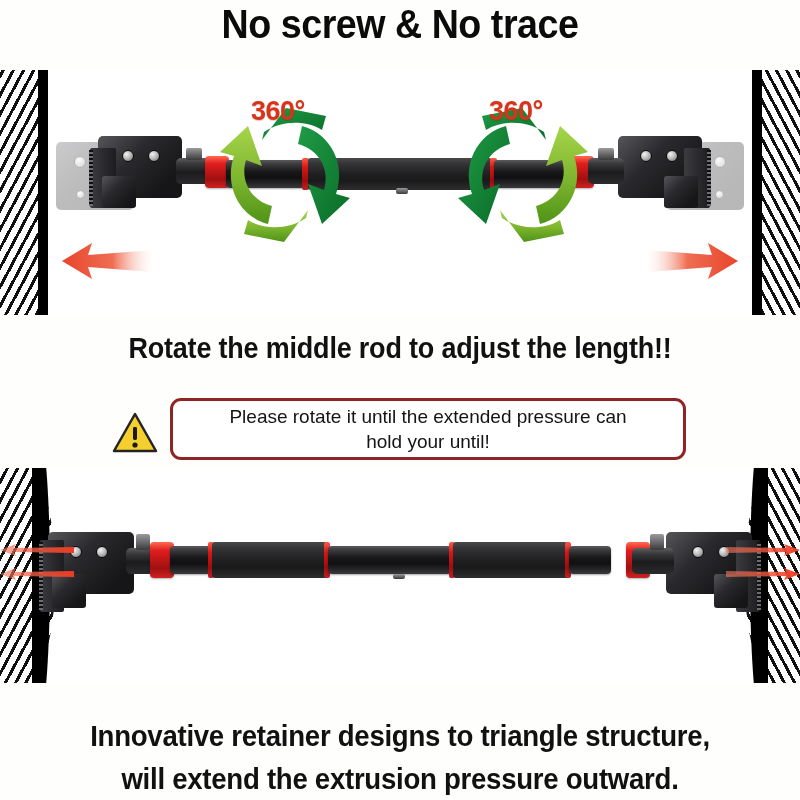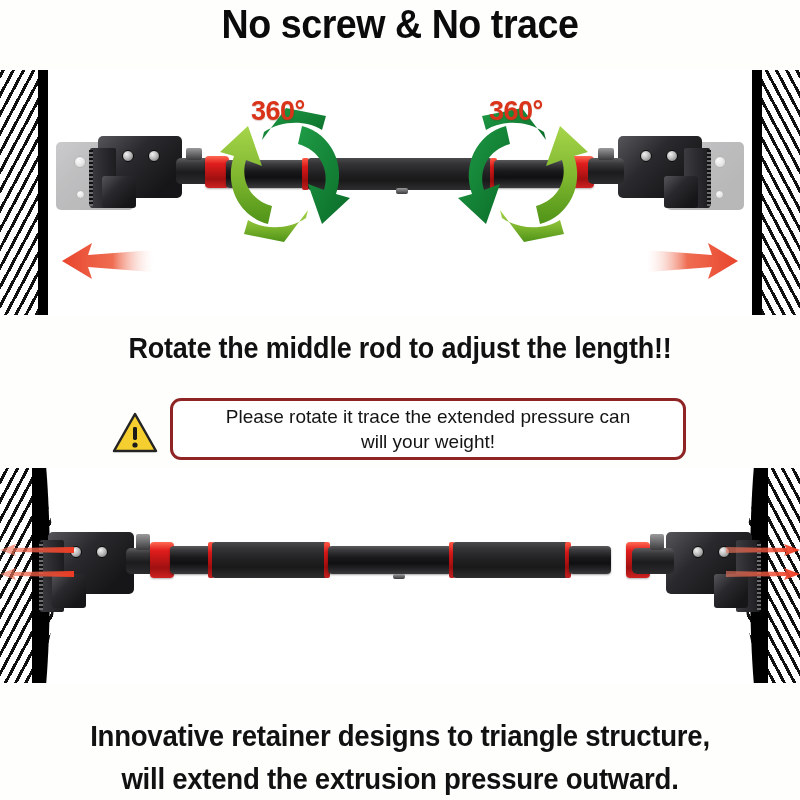--- a/index.html
+++ b/index.html
@@ -425,22 +425,22 @@
   <div id="warning-row">
     <div id="warning-icon">
       <svg viewBox="0 0 46 42">
         <path d="M23 2 L44 39 L2 39 Z" fill="#f5cf2f" stroke="#242424" stroke-width="2.5" stroke-linejoin="round"></path>
         <rect x="21" y="15" width="4" height="13" rx="1.4" fill="#1a1a1a"></rect>
         <circle cx="23" cy="33" r="2.6" fill="#1a1a1a"></circle>
       </svg>
     </div>
     <div id="warning-box">
       <div id="warning-text">
-        <span>Please rotate it trace the extended pressure can</span><br>
-        <span>will your weight!</span>
+        <span>Please rotate it until the extended pressure can</span><br>
+        <span>hold your until!</span>
       </div>
     </div>
   </div>
 
   <div class="panel" id="panel-bottom">
 
     <div class="wall" id="wall-left-bot">
       <div class="hatch"></div>
       <div class="wall-edge-curve"></div>
     </div>

